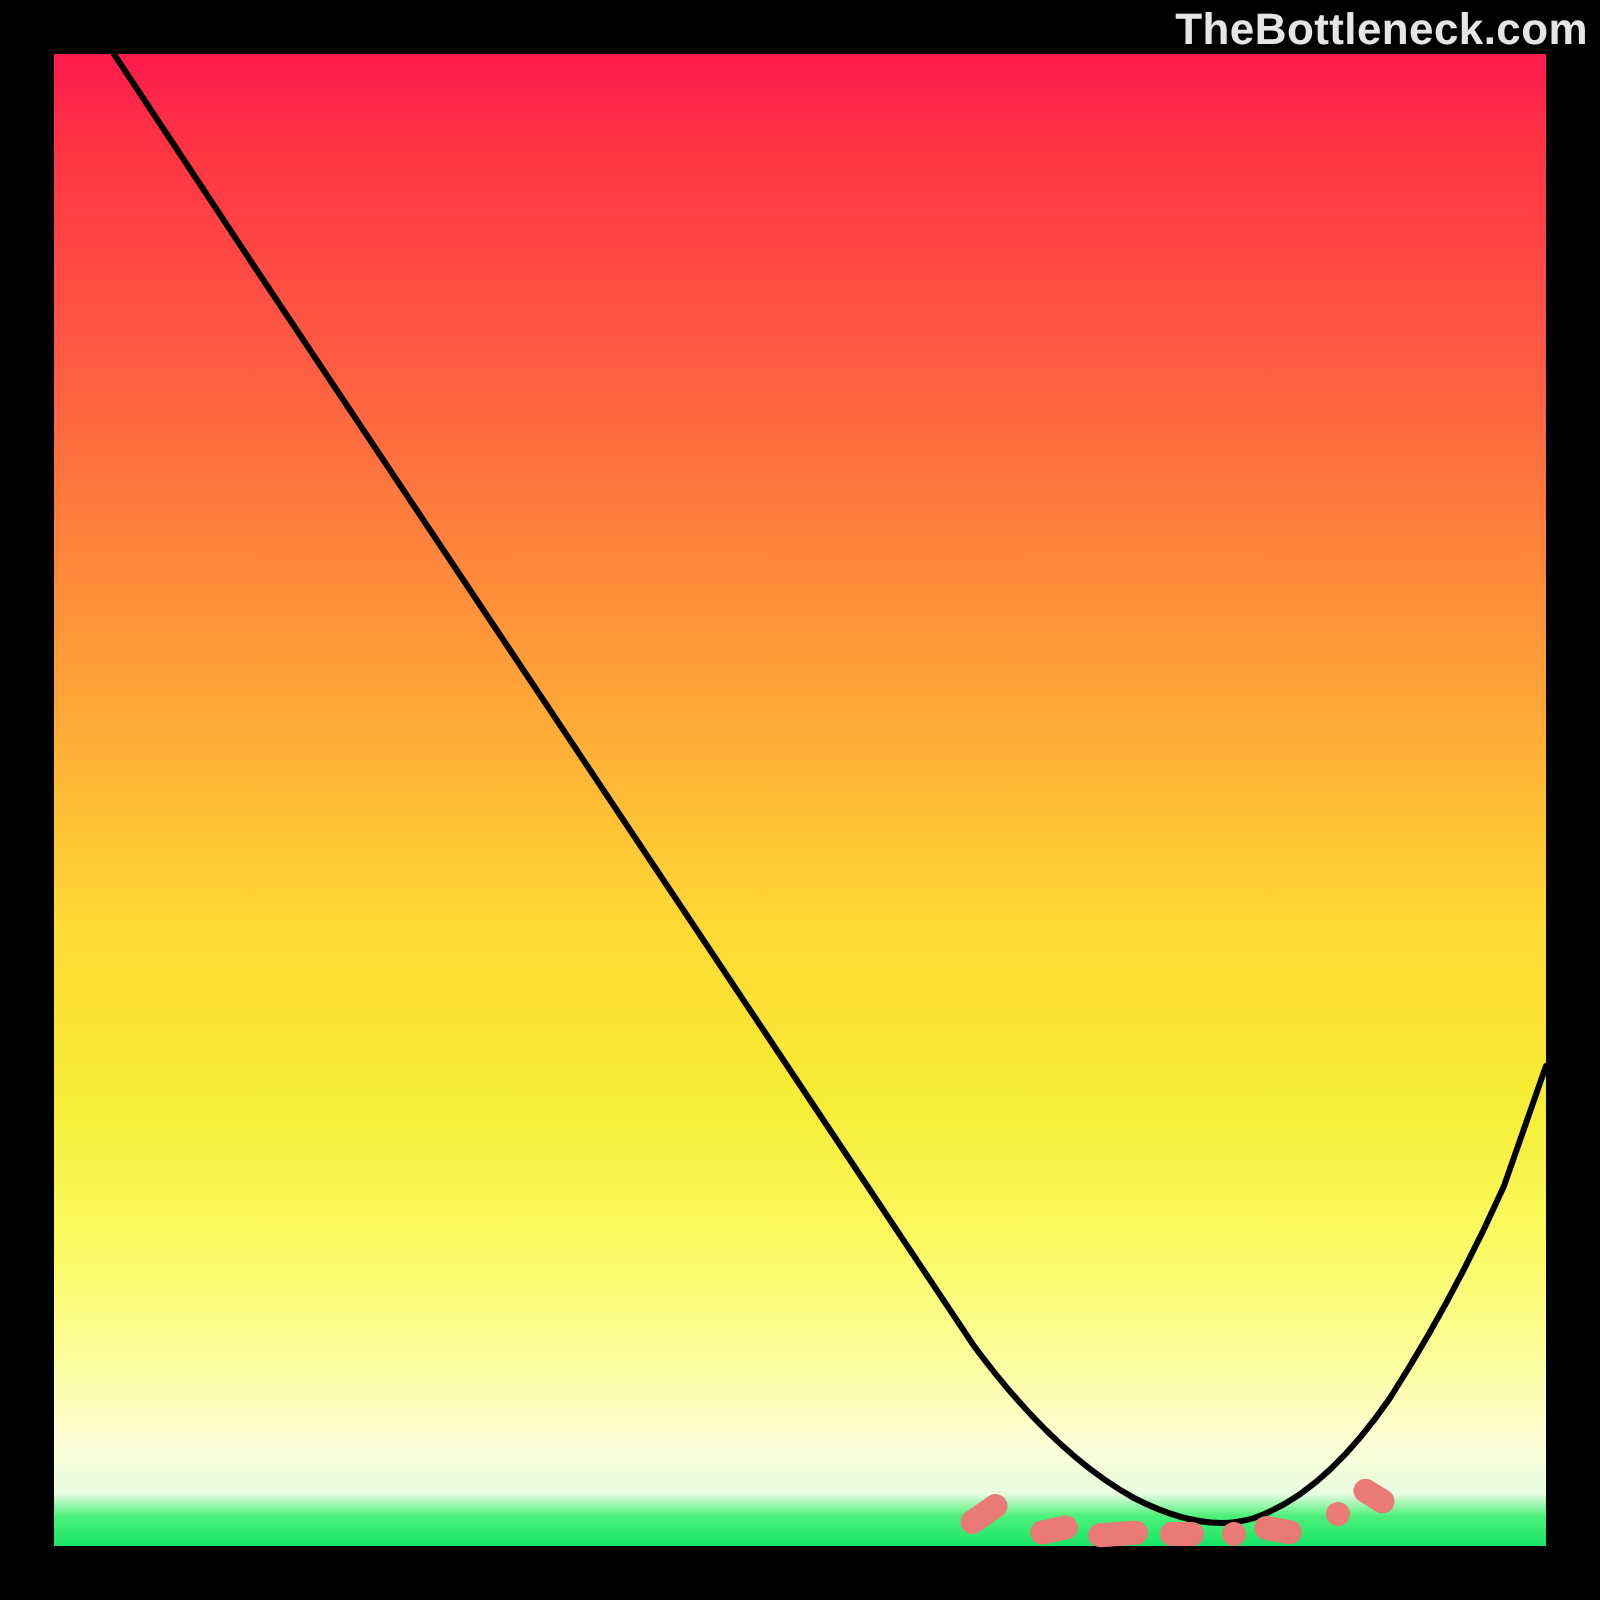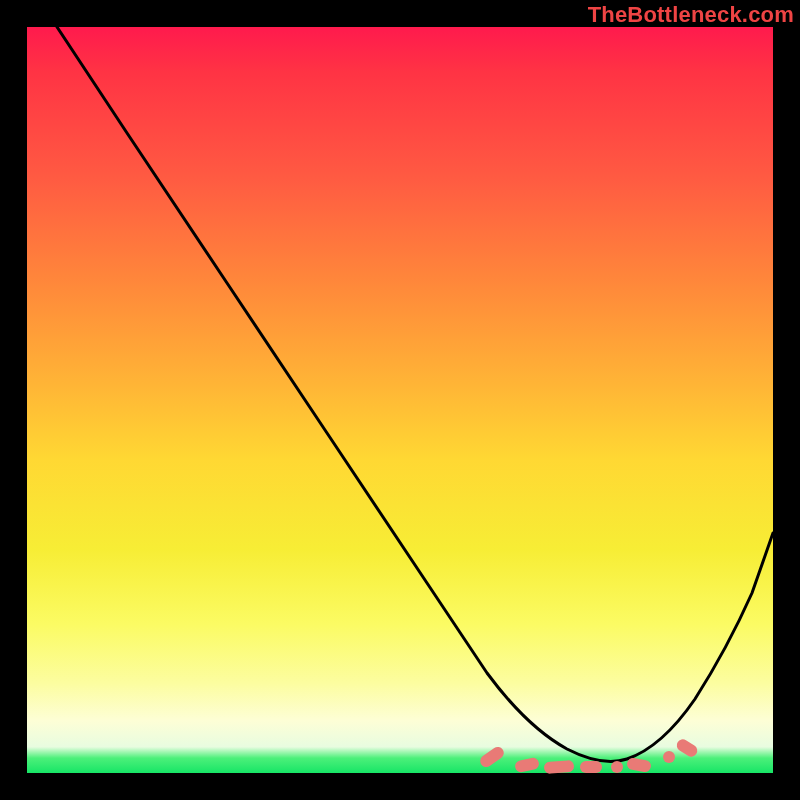--- a/index.html
+++ b/index.html
@@ -10,21 +10,21 @@
     height: 800px;
     background: #000;
   }
   .watermark {
     position: absolute;
     top: 2px;
     right: 6px;
     font-family: Arial, Helvetica, sans-serif;
     font-size: 22px;
     font-weight: bold;
-    color: #ef4444;
+    color: #e5e5e5;
     letter-spacing: 0.2px;
     z-index: 30;
   }
   .plot {
     position: absolute;
     left: 27px;
     top: 27px;
     width: 746px;
     height: 746px;
     background: linear-gradient(to bottom,

